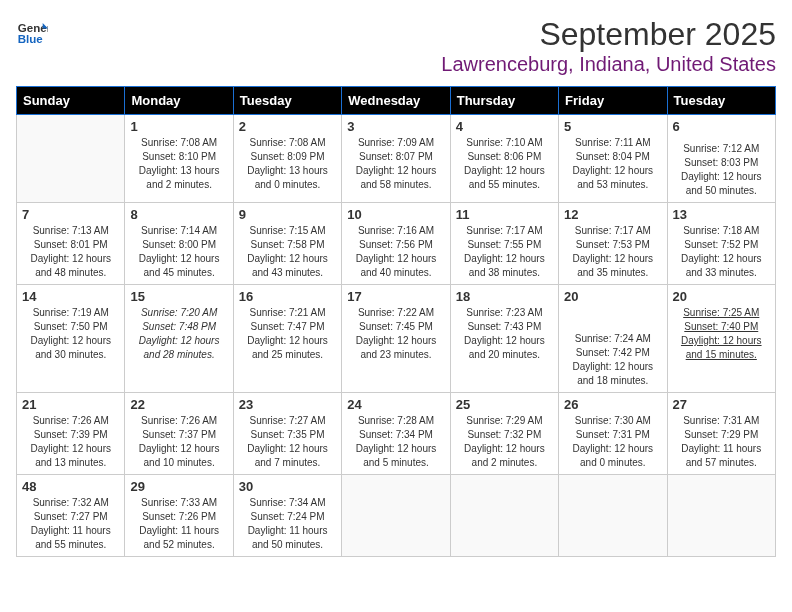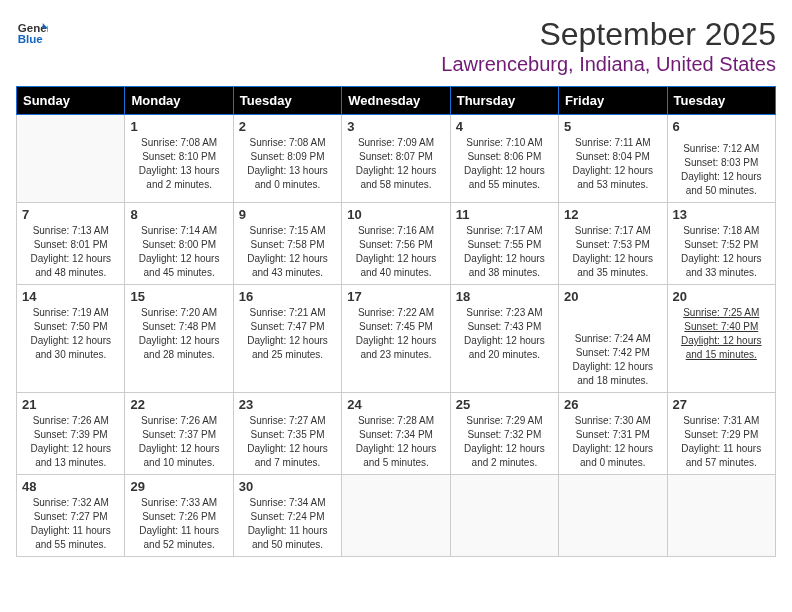--- a/index.html
+++ b/index.html
@@ -202,21 +202,21 @@
       <tr>
         <td>
           <span class="day-num">14</span>
           <div class="cell-info" style="white-space: pre-line;">Sunrise: 7:19 AM
 Sunset: 7:50 PM
 Daylight: 12 hours
 and 30 minutes.</div>
         </td>
         <td>
           <span class="day-num">15</span>
-          <div class="cell-info" style="white-space: pre-line;">Sunrise: 7:20 AM
+          <div class="cell-info" style="white-space: pre-line; font-style: italic;">Sunrise: 7:20 AM
 Sunset: 7:48 PM
 Daylight: 12 hours
 and 28 minutes.</div>
         </td>
         <td>
           <span class="day-num">16</span>
           <div class="cell-info" style="white-space: pre-line;">Sunrise: 7:21 AM
 Sunset: 7:47 PM
 Daylight: 12 hours
 and 25 minutes.</div>

